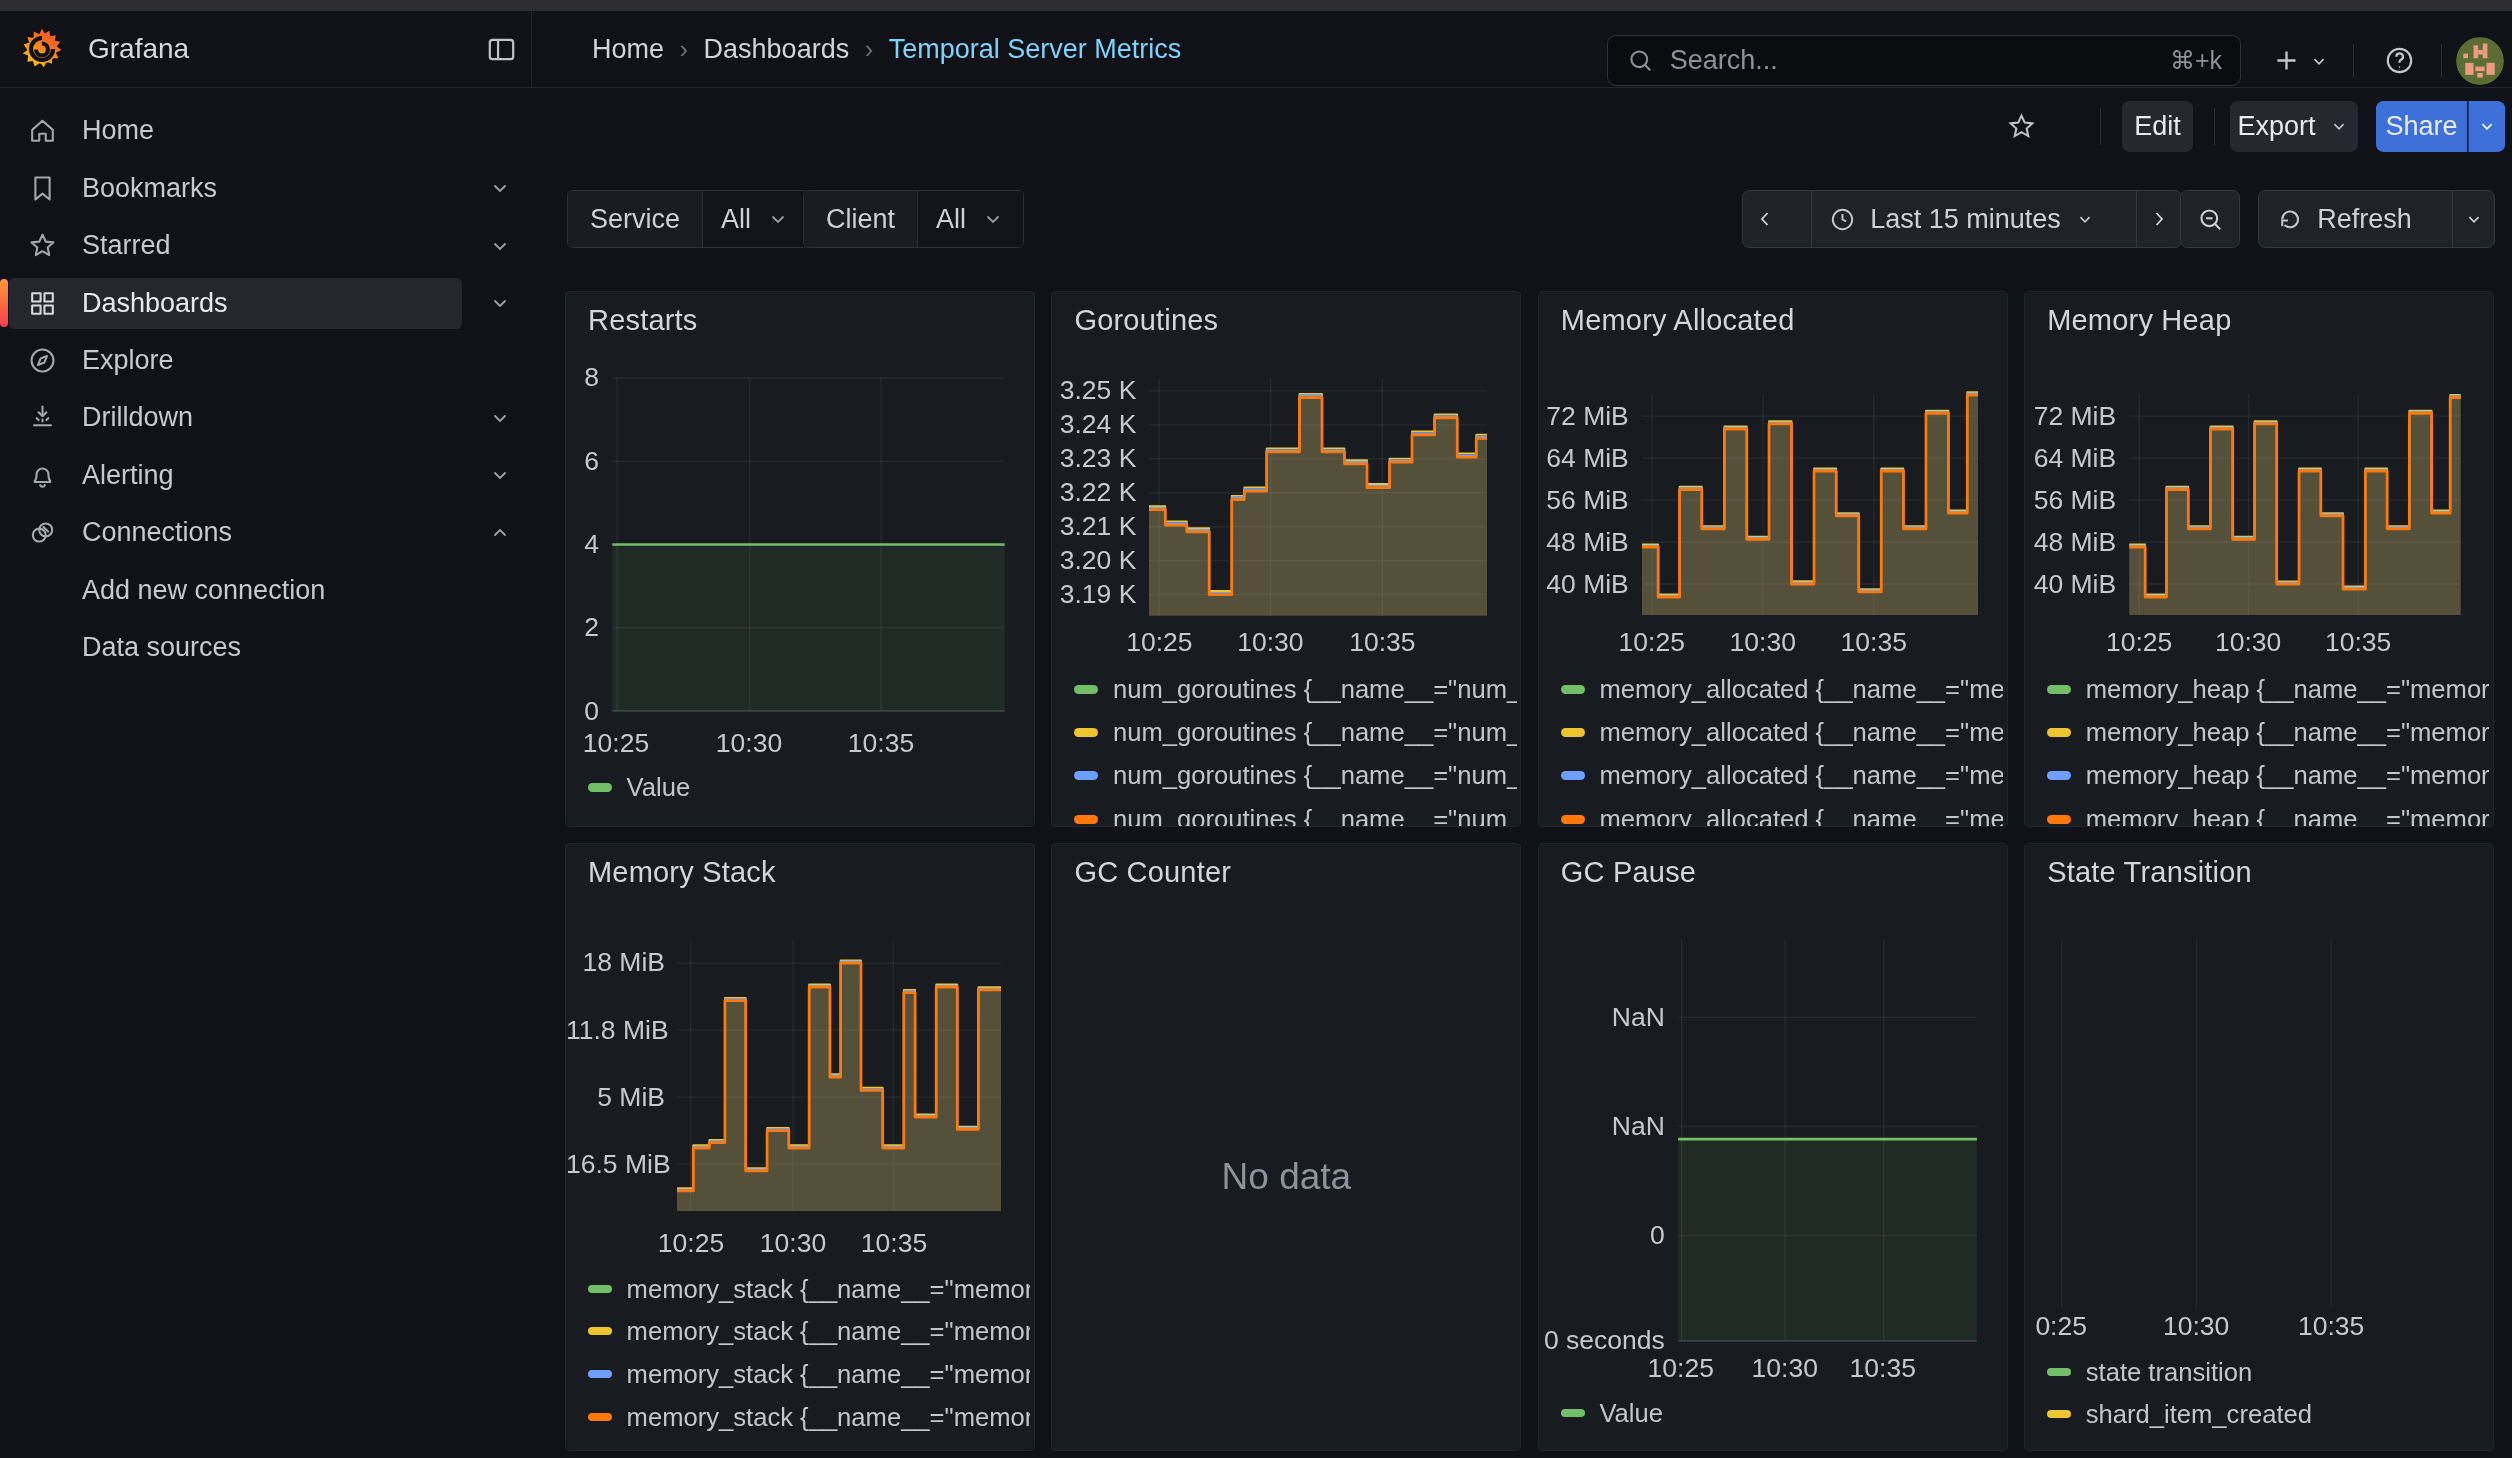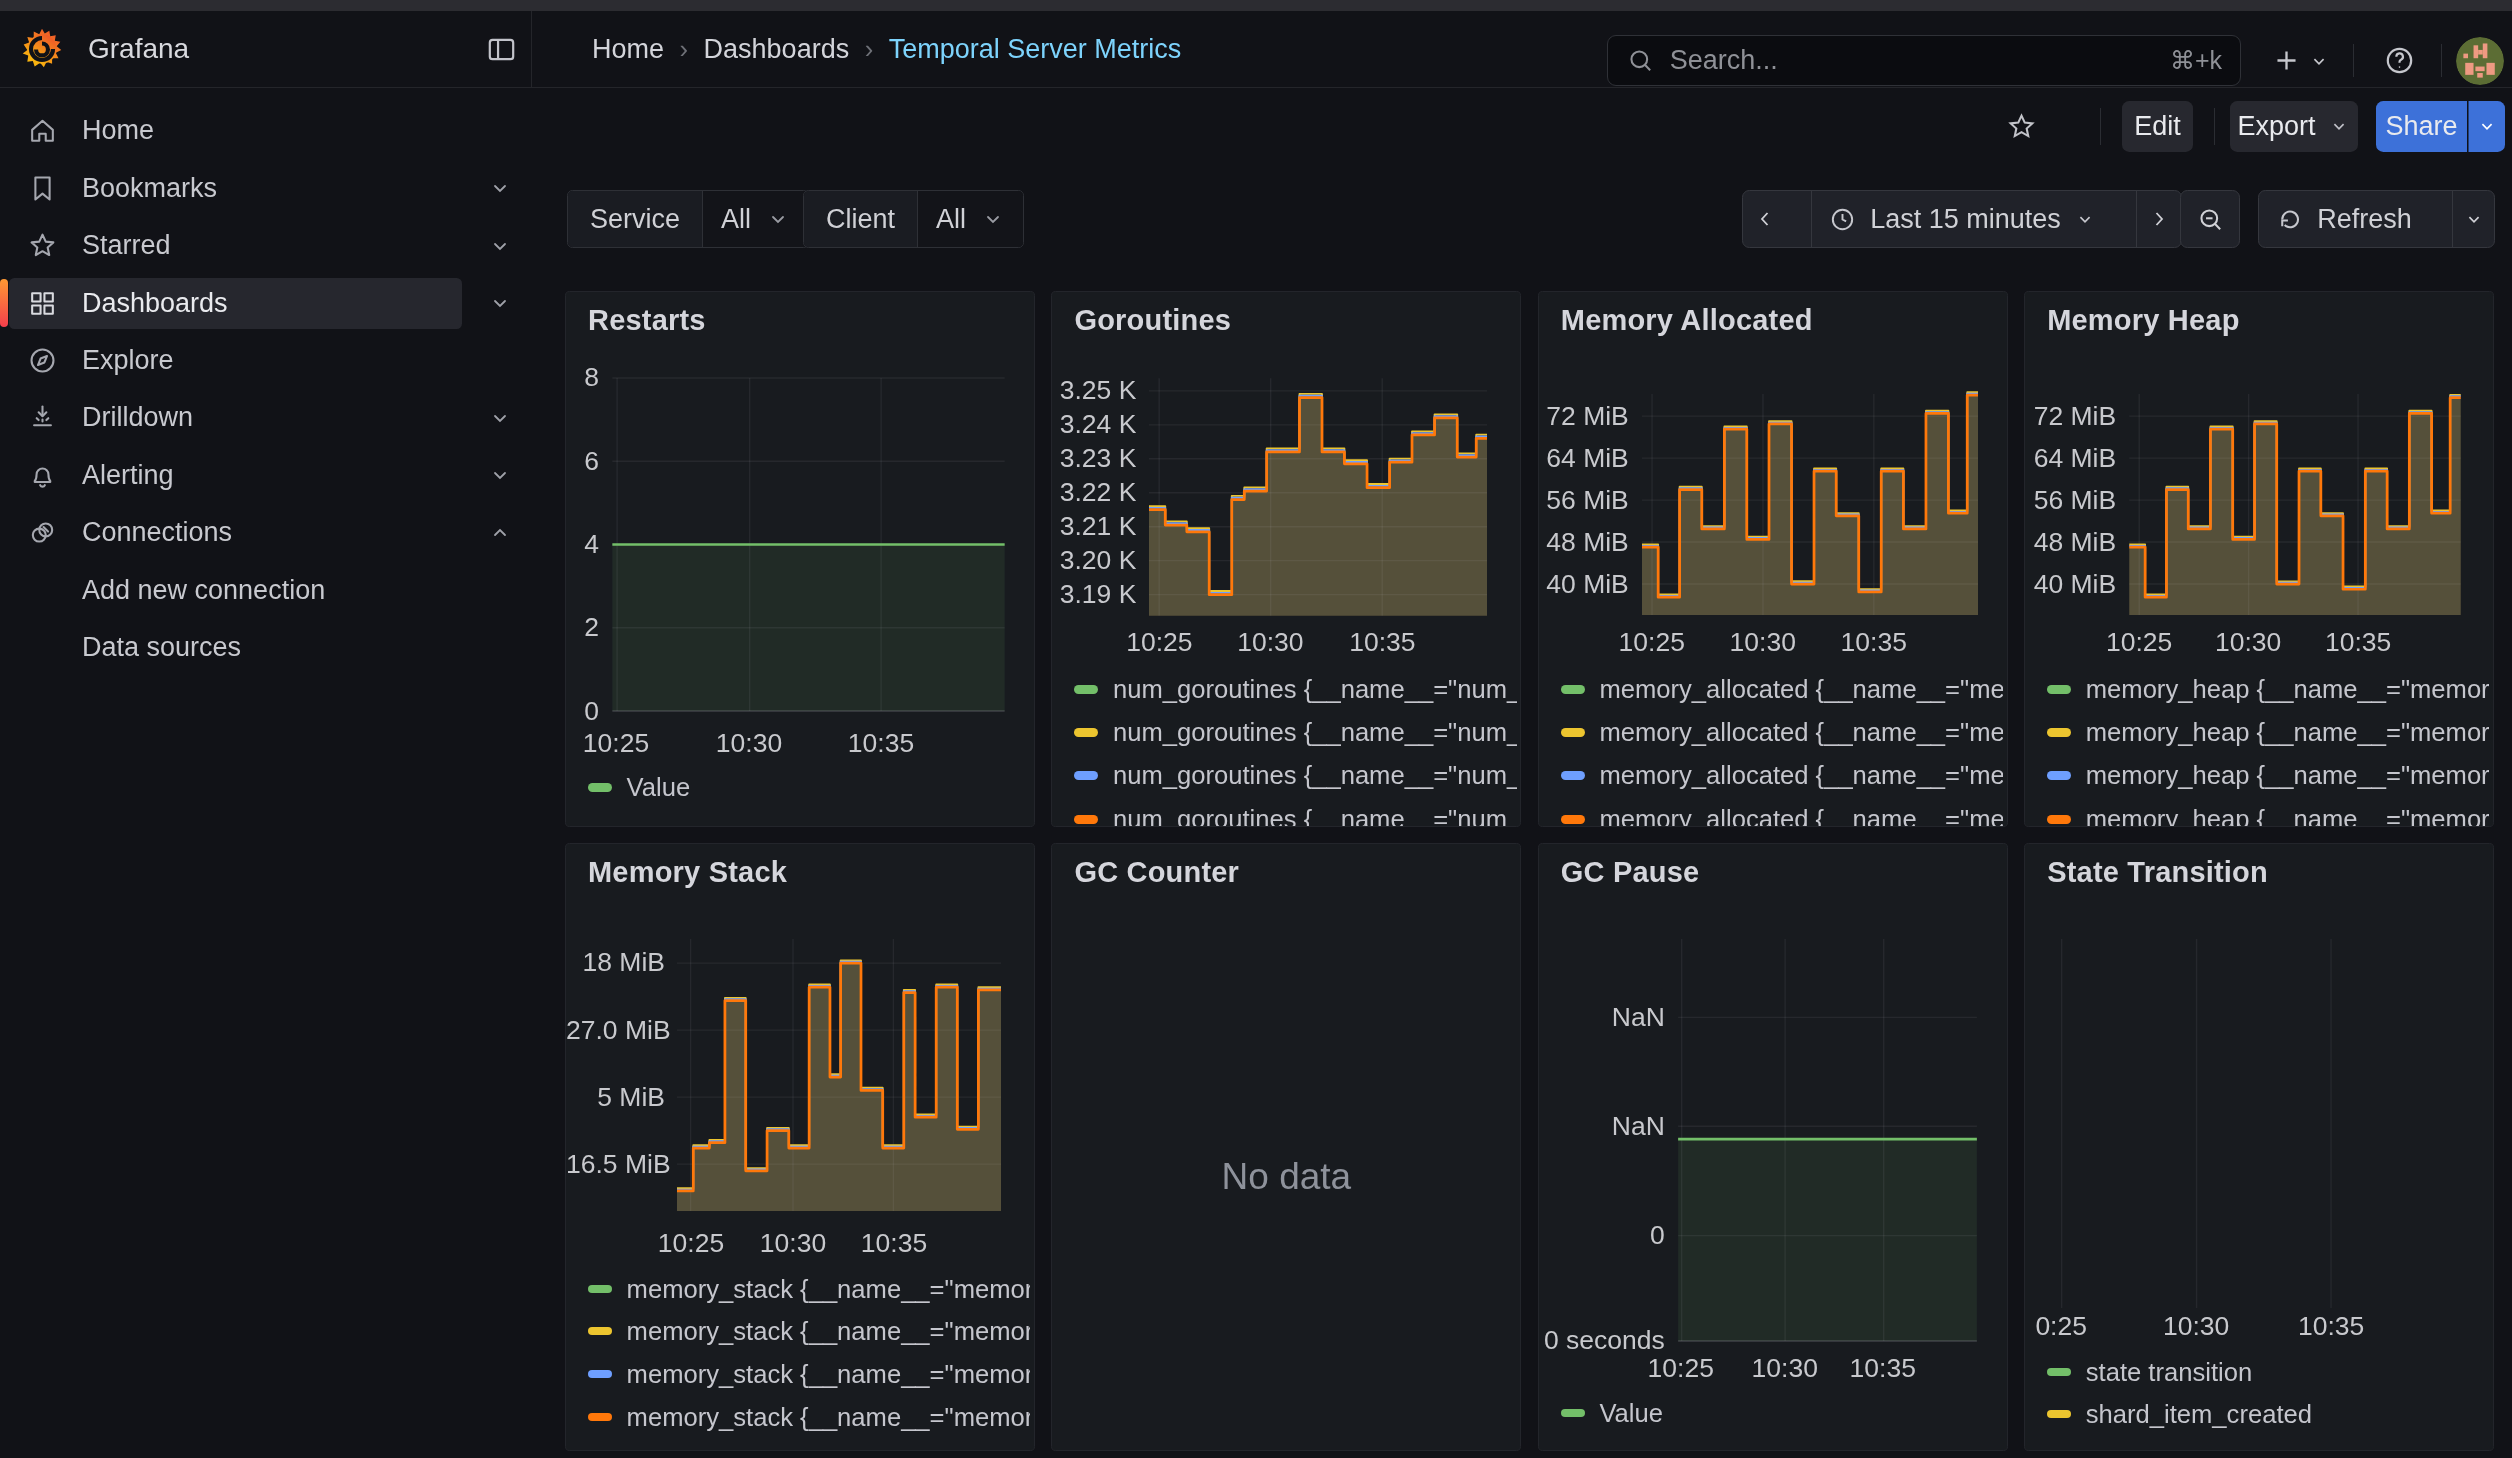--- a/index.html
+++ b/index.html
@@ -60,21 +60,21 @@
   .var-value{background:#131419;display:flex;align-items:center;padding:0 18px;color:#D0D1D6;border-left:0.9px solid #2e3036;gap:14.6px;}
   .var-value .vchev{color:#9A9CA3;}
   .tgroup{position:absolute;top:102px;height:58px;display:flex;border:0.9px solid #35373e;border-radius:7.3px;background:#202229;align-items:stretch;}
   .tseg{display:flex;align-items:center;justify-content:center;color:#D0D1D6;font-size:27px;gap:12.8px;padding:0 16.4px;}
   .tseg + .tseg{border-left:0.9px solid #35373e;margin-left:24px;}
   .tico{color:#C6C7CD;display:flex;align-items:center;}
   
   .grid{position:absolute;left:33px;top:203px;display:grid;grid-template-columns:repeat(4,470px);
         grid-template-rows:536px 608px;column-gap:16.4px;row-gap:15.5px;}
   .panel{position:relative;background:#181B1F;border:0.9px solid #23252b;border-radius:4.6px;overflow:hidden;}
-  .p-title{position:absolute;left:22px;top:12px;font-size:29px;font-weight:700;color:#D5D6DC;letter-spacing:0.2px;}
+  .p-title{position:absolute;left:22px;top:12px;font-size:29px;font-weight:400;color:#D5D6DC;letter-spacing:0.2px;}
   .ylab{position:absolute;height:27px;line-height:27px;text-align:right;font-size:26.5px;color:#C8C9CD;white-space:nowrap;}
   .xlab{position:absolute;width:146px;height:27px;line-height:27px;text-align:center;font-size:26.5px;color:#C8C9CD;}
   .leg-row{position:absolute;left:22px;height:29px;display:flex;align-items:center;gap:14.6px;font-size:25.6px;color:#C5C6CD;white-space:nowrap;overflow:hidden;right:3.7px;cursor:pointer;}
   .leg-pill{width:24px;height:8.2px;border-radius:4.6px;flex:0 0 auto;}
   .nodata{position:absolute;left:0;right:0;text-align:center;font-size:37px;color:#8E929B;}
   .chart-svg{position:absolute;overflow:visible;}
   svg.ic{display:block;}
 </style>
 </head>
 <body>
@@ -550,21 +550,21 @@
             <line x1="0" y1="246.6" x2="355" y2="246.6" stroke="rgba(204,204,220,0.08)" stroke-width="1.5"></line>
             <line x1="0" y1="173.2" x2="355" y2="173.2" stroke="rgba(204,204,220,0.08)" stroke-width="1.5"></line>
             <line x1="0" y1="99.8" x2="355" y2="99.8" stroke="rgba(204,204,220,0.08)" stroke-width="1.5"></line>
             <line x1="0" y1="26.4" x2="355" y2="26.4" stroke="rgba(204,204,220,0.08)" stroke-width="1.5"></line>
             <path d="M0 273.0 L17.8 273.0 L17.8 226.0 L35.5 226.0 L35.5 220.1 L52.5 220.1 L52.5 64.5 L75.3 64.5 L75.3 251.0 L98.7 251.0 L98.7 206.9 L122.5 206.9 L122.5 226.0 L144.8 226.0 L144.8 49.8 L167.6 49.8 L167.6 148.2 L179.3 148.2 L179.3 23.4 L201.6 23.4 L201.6 162.9 L225.4 162.9 L225.4 226.0 L248.5 226.0 L248.5 55.7 L260.9 55.7 L260.9 192.2 L284.0 192.2 L284.0 49.8 L307.1 49.8 L307.1 205.5 L330.2 205.5 L330.2 52.8 L355.0 52.8" fill="none" stroke="#ECC52F" stroke-width="2" stroke-linejoin="round"></path>
             <path d="M0 274.5 L17.8 274.5 L17.8 227.5 L35.5 227.5 L35.5 221.6 L52.5 221.6 L52.5 66.0 L75.3 66.0 L75.3 252.5 L98.7 252.5 L98.7 208.4 L122.5 208.4 L122.5 227.5 L144.8 227.5 L144.8 51.3 L167.6 51.3 L167.6 149.7 L179.3 149.7 L179.3 24.9 L201.6 24.9 L201.6 164.4 L225.4 164.4 L225.4 227.5 L248.5 227.5 L248.5 57.2 L260.9 57.2 L260.9 193.7 L284.0 193.7 L284.0 51.3 L307.1 51.3 L307.1 207.0 L330.2 207.0 L330.2 54.3 L355.0 54.3" fill="none" stroke="#6E9FFF" stroke-width="2" stroke-linejoin="round"></path>
             <path d="M0 276.0 L17.8 276.0 L17.8 229.0 L35.5 229.0 L35.5 223.1 L52.5 223.1 L52.5 67.5 L75.3 67.5 L75.3 254.0 L98.7 254.0 L98.7 209.9 L122.5 209.9 L122.5 229.0 L144.8 229.0 L144.8 52.8 L167.6 52.8 L167.6 151.2 L179.3 151.2 L179.3 26.4 L201.6 26.4 L201.6 165.9 L225.4 165.9 L225.4 229.0 L248.5 229.0 L248.5 58.7 L260.9 58.7 L260.9 195.2 L284.0 195.2 L284.0 52.8 L307.1 52.8 L307.1 208.5 L330.2 208.5 L330.2 55.8 L355.0 55.8" fill="none" stroke="#FF780A" stroke-width="3" stroke-linejoin="round"></path>
           </svg>
           <div class="ylab" style="left: 0px; width: 99px; top: 307px;">16.5 MiB</div>
           <div class="ylab" style="left: 0px; width: 99px; top: 240px;">5 MiB</div>
-          <div class="ylab" style="left: 0px; width: 99px; top: 173px;">27.0 MiB</div>
+          <div class="ylab" style="left: 0px; width: 99px; top: 173px;">11.8 MiB</div>
           <div class="ylab" style="left: 0px; width: 99px; top: 105px;">18 MiB</div>
           <div class="xlab" style="left: 52px; top: 386px;">10:25</div>
           <div class="xlab" style="left: 154px; top: 386px;">10:30</div>
           <div class="xlab" style="left: 255px; top: 386px;">10:35</div>
           <div class="leg-row" style="top: 431px;">
             <span class="leg-pill" style="background: rgb(115, 191, 105);"></span>
             <span>memory_stack {__name__="memory_s</span>
           </div>
           <div class="leg-row" style="top: 473px;">
             <span class="leg-pill" style="background: rgb(236, 197, 47);"></span>

